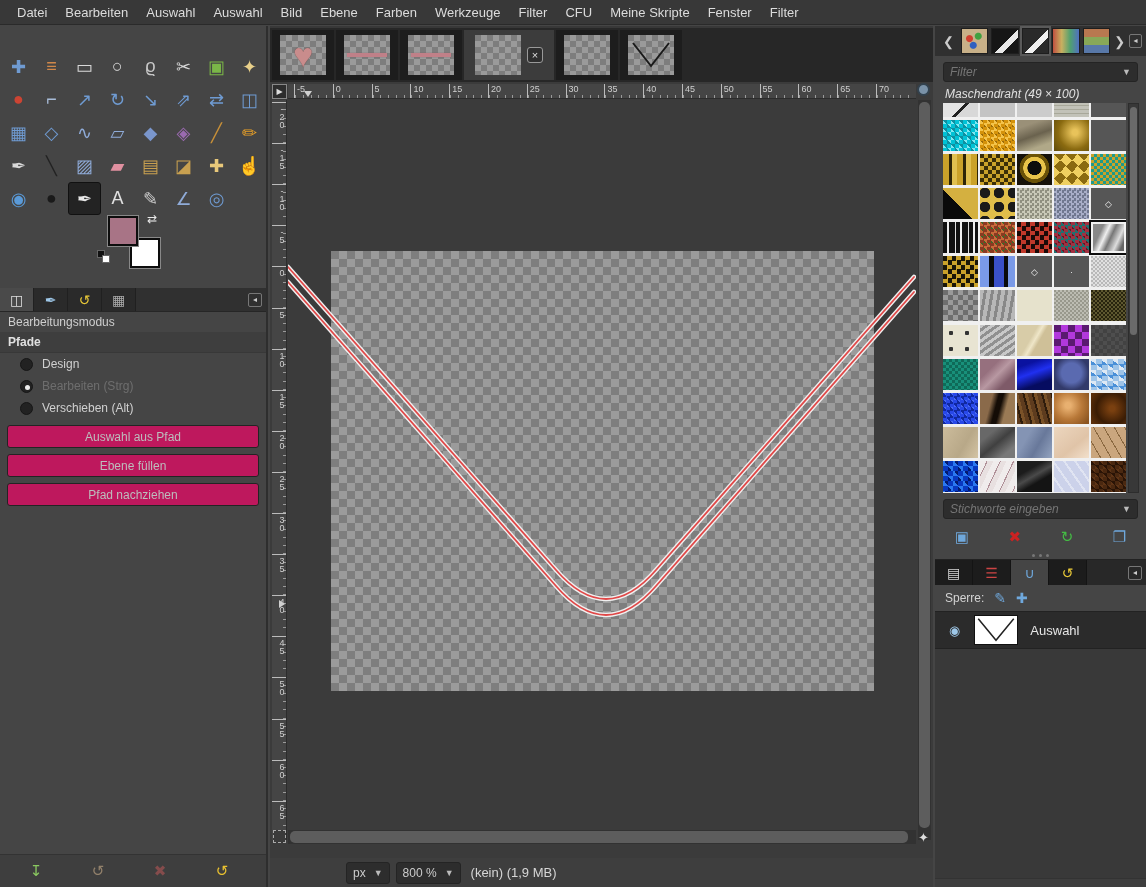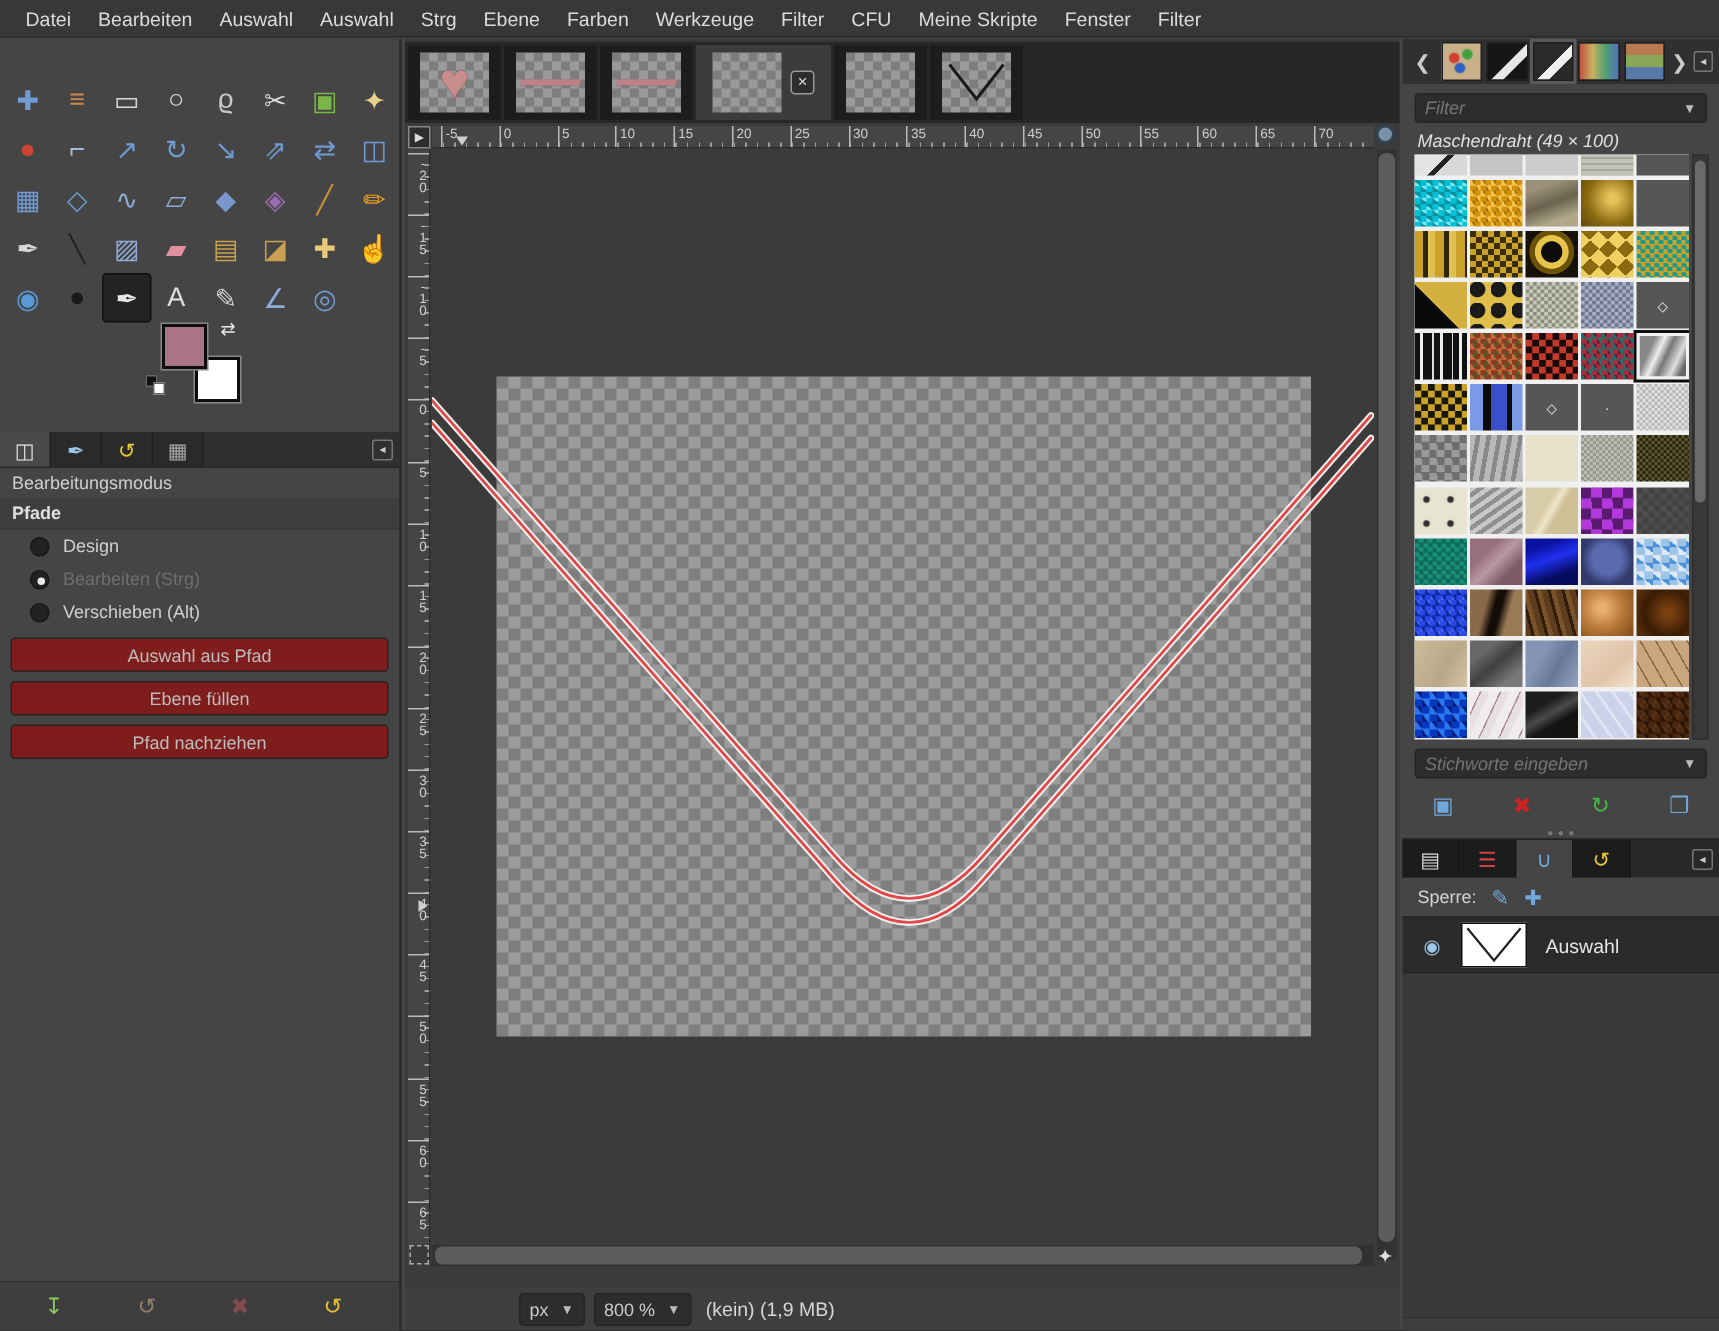--- a/index.html
+++ b/index.html
@@ -34,21 +34,21 @@
   .dock-collapse { margin-left:auto; margin-right:4px; width:14px; height:14px; border:1px solid #777; border-radius:2px; font-size:8px; line-height:12px; text-align:center; color:#ccc; align-self:center; }
   #to-title { background:#3e3e3e; font-weight:bold; padding:3px 8px; color:#e0e0e0; border-bottom:1px solid #383838;}
   #to-mode-label { padding:3px 8px; color:#cfcfcf; }
   .radio-row { display:flex; align-items:center; padding:4px 0 4px 20px; }
   .radio { width:13px; height:13px; border-radius:50%; background:#222; border:1px solid #161616; margin-right:9px; position:relative; }
   .radio.on::after { content:""; position:absolute; left:4px; top:4px; width:5px; height:5px; border-radius:50%; background:#ededed; }
   .radio-label { color:#d0d0d0; }
   .radio-label.dim { color:#8f8f8f; }
   .check-row { display:flex; align-items:center; padding:7px 0 4px 8px; }
   .checkbox { width:13px; height:13px; background:#222; border:1px solid #161616; border-radius:2px; margin-right:9px; }
-  .to-button { margin:6px 7px 0 7px; height:23px; background:#7f1d1d; border:1px solid #242424; border-radius:3px; color:#bdbdbd; display:flex; align-items:center; justify-content:center; }
+  .to-button { margin:6px 7px 0 7px; height:23px; background:#be185d; border:1px solid #242424; border-radius:3px; color:#bdbdbd; display:flex; align-items:center; justify-content:center; }
   #left-footer { position:absolute; left:0; top:828px; width:266px; height:33px; background:#3e3e3e; border-top:1px solid #333; display:flex; align-items:center; }
   #left-footer .ft-icon { width:24px; text-align:center; font-size:15px; margin-left:38px; }
   #left-footer .ft-icon:first-child { margin-left:24px; }
 
   
   #center { position:absolute; left:270px; top:26px; width:663px; height:861px; background:#383838; }
   #img-tabs { position:absolute; left:0; top:2px; width:663px; height:54px; background:#272727; display:flex; align-items:center; }
   .img-tab { width:62px; height:50px; margin-left:2px; background:#1d1d1d; display:flex; align-items:center; justify-content:center; }
   .img-tab.active-wrap { width:90px; background:#3c3c3c; }
   .thumb { width:46px; height:40px; background:repeating-conic-gradient(#9a9a9a 0% 25%, #7d7d7d 25% 50%) 0 0/12px 12px; display:flex; align-items:center; justify-content:center; position:relative; }
@@ -126,21 +126,21 @@
 </head>
 <body>
 
 <div id="app">
 
   <div id="menubar">
       <div class="menu-item">Datei</div>
       <div class="menu-item">Bearbeiten</div>
       <div class="menu-item">Auswahl</div>
       <div class="menu-item">Auswahl</div>
-      <div class="menu-item">Strg</div>
+      <div class="menu-item">Bild</div>
       <div class="menu-item">Ebene</div>
       <div class="menu-item">Farben</div>
       <div class="menu-item">Werkzeuge</div>
       <div class="menu-item">Filter</div>
       <div class="menu-item">CFU</div>
       <div class="menu-item">Meine Skripte</div>
       <div class="menu-item">Fenster</div>
       <div class="menu-item">Filter</div>
     </div>
 

